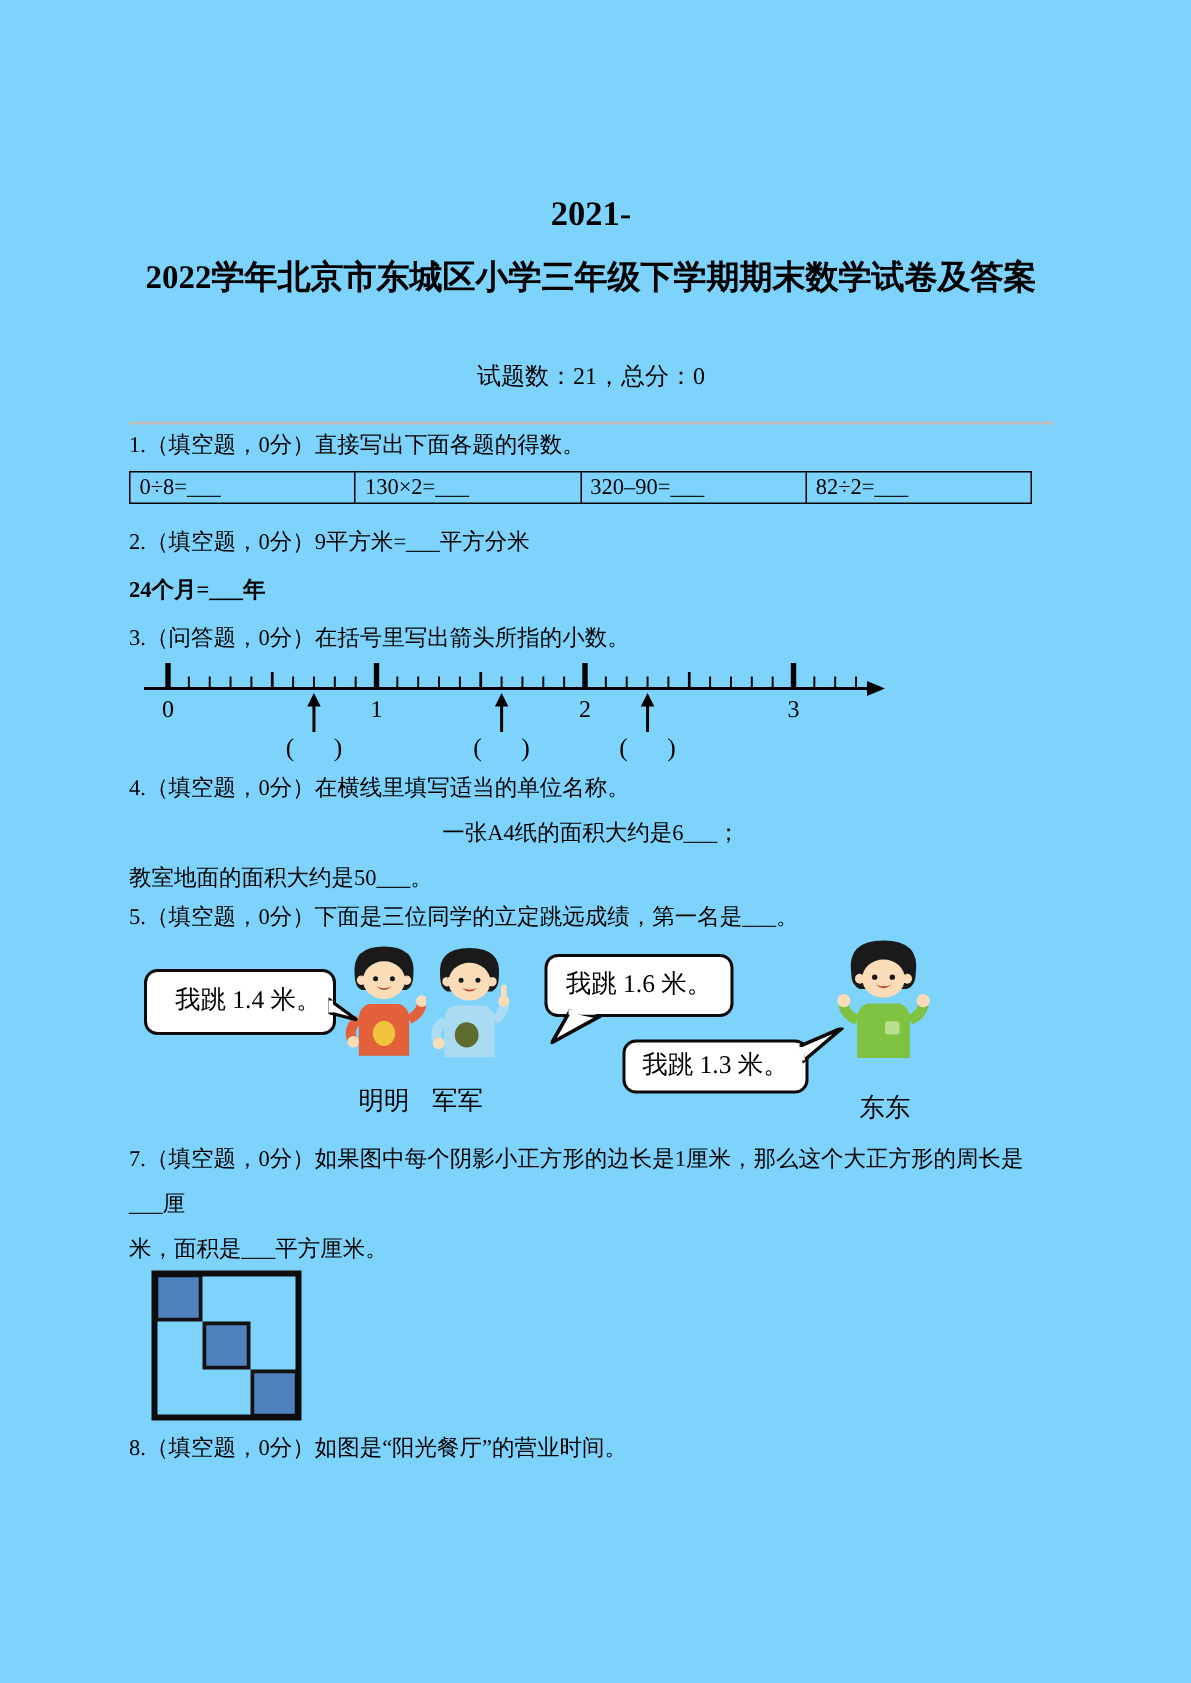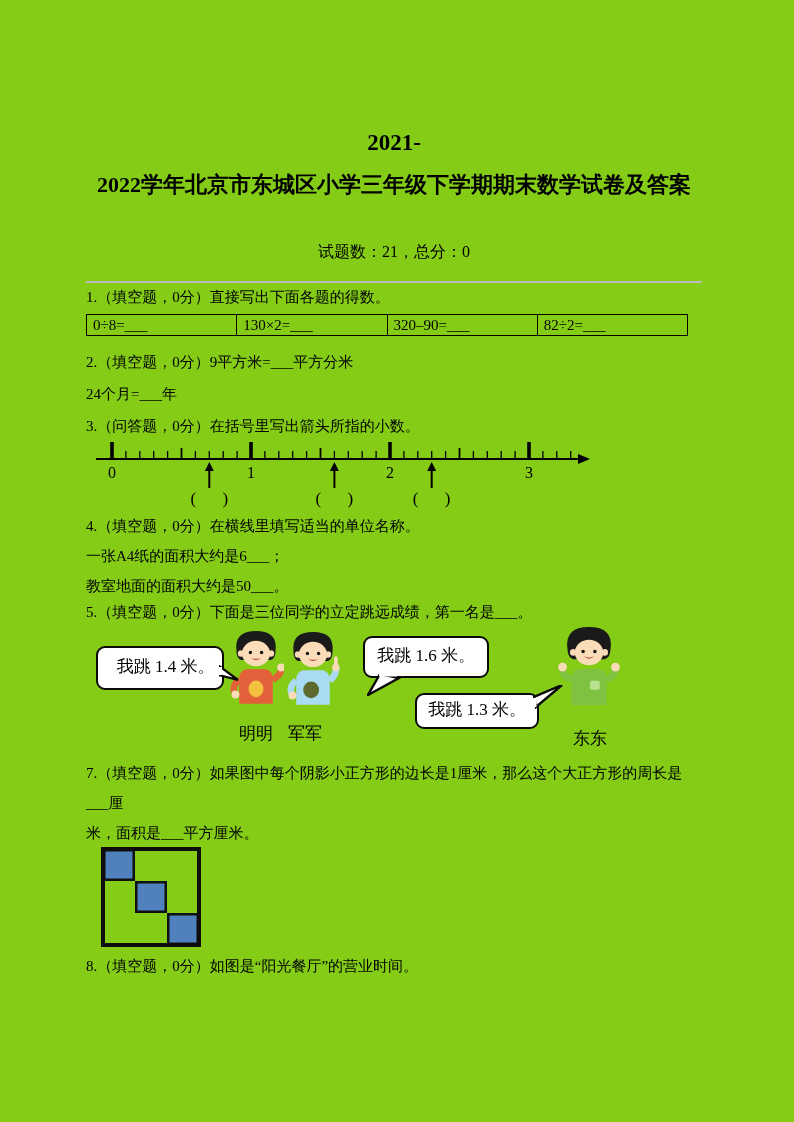--- a/index.html
+++ b/index.html
@@ -1,39 +1,39 @@
 <!DOCTYPE html>
 <html><head>
 <meta charset="utf-8">
 <style>
   * { margin:0; padding:0; box-sizing:border-box; }
   html,body { background:#ffffff; }
   .page {
-    position:relative; width:794px; height:1122px; background:#84cc16;
+    position:relative; width:794px; height:1122px; background:#7dd3fc;
     font-family:"Liberation Serif","DejaVu Serif",serif; color:#000;
     overflow:hidden;
   }
   .content { position:absolute; left:86px; top:0; width:616px; }
   .title1 { margin-top:130px; text-align:center; font-size:23px; font-weight:bold; line-height:26px; }
   .title2 { margin-top:16px; text-align:center; font-size:22px; font-weight:bold; line-height:26px; }
   .meta   { margin-top:44px; text-align:center; font-size:16px; font-weight:normal; line-height:20px; }
   .hr     { margin-top:19px; border-top:2px solid #bdbdbd; height:0; }
   .qtext  { font-size:15px; line-height:20px; }
   .q1t    { margin-top:4px; }
   table.calc { margin-top:7px; width:602px; border-collapse:collapse; }
   table.calc td {
     border:1.5px solid #000; width:25%; height:21px;
     font-size:15px; padding:1px 6px; font-family:"Liberation Serif","DejaVu Serif",serif;
   }
   .q2a { margin-top:16px; }
-  .q2b { margin-top:12px; }
+  .q2b { margin-top:12px;font-weight:bold; }
   .q3t { margin-top:12px; }
   .numline { display:block; margin-top:0; width:640px; height:74px; }
   .q4t { margin-top:6px; }
-  .q4a { margin-top:10px; }
+  .q4a { margin-top:10px;text-align:center; }
   .q4b { margin-top:10px; }
   .q5t { margin-top:6px; }
   .kids { position:relative; width:616px; height:126px; margin-top:2px; }
   .bubble {
     position:absolute; border:2.5px solid #0a0a0a; border-radius:9px;
     background:#fff; font-size:17px; text-align:center; z-index:2;
   }
   .bubble .tail { position:absolute; z-index:3; }
   .kid { position:absolute; }
   .kidlabel { position:absolute; font-size:17px; text-align:center; width:56px; }

